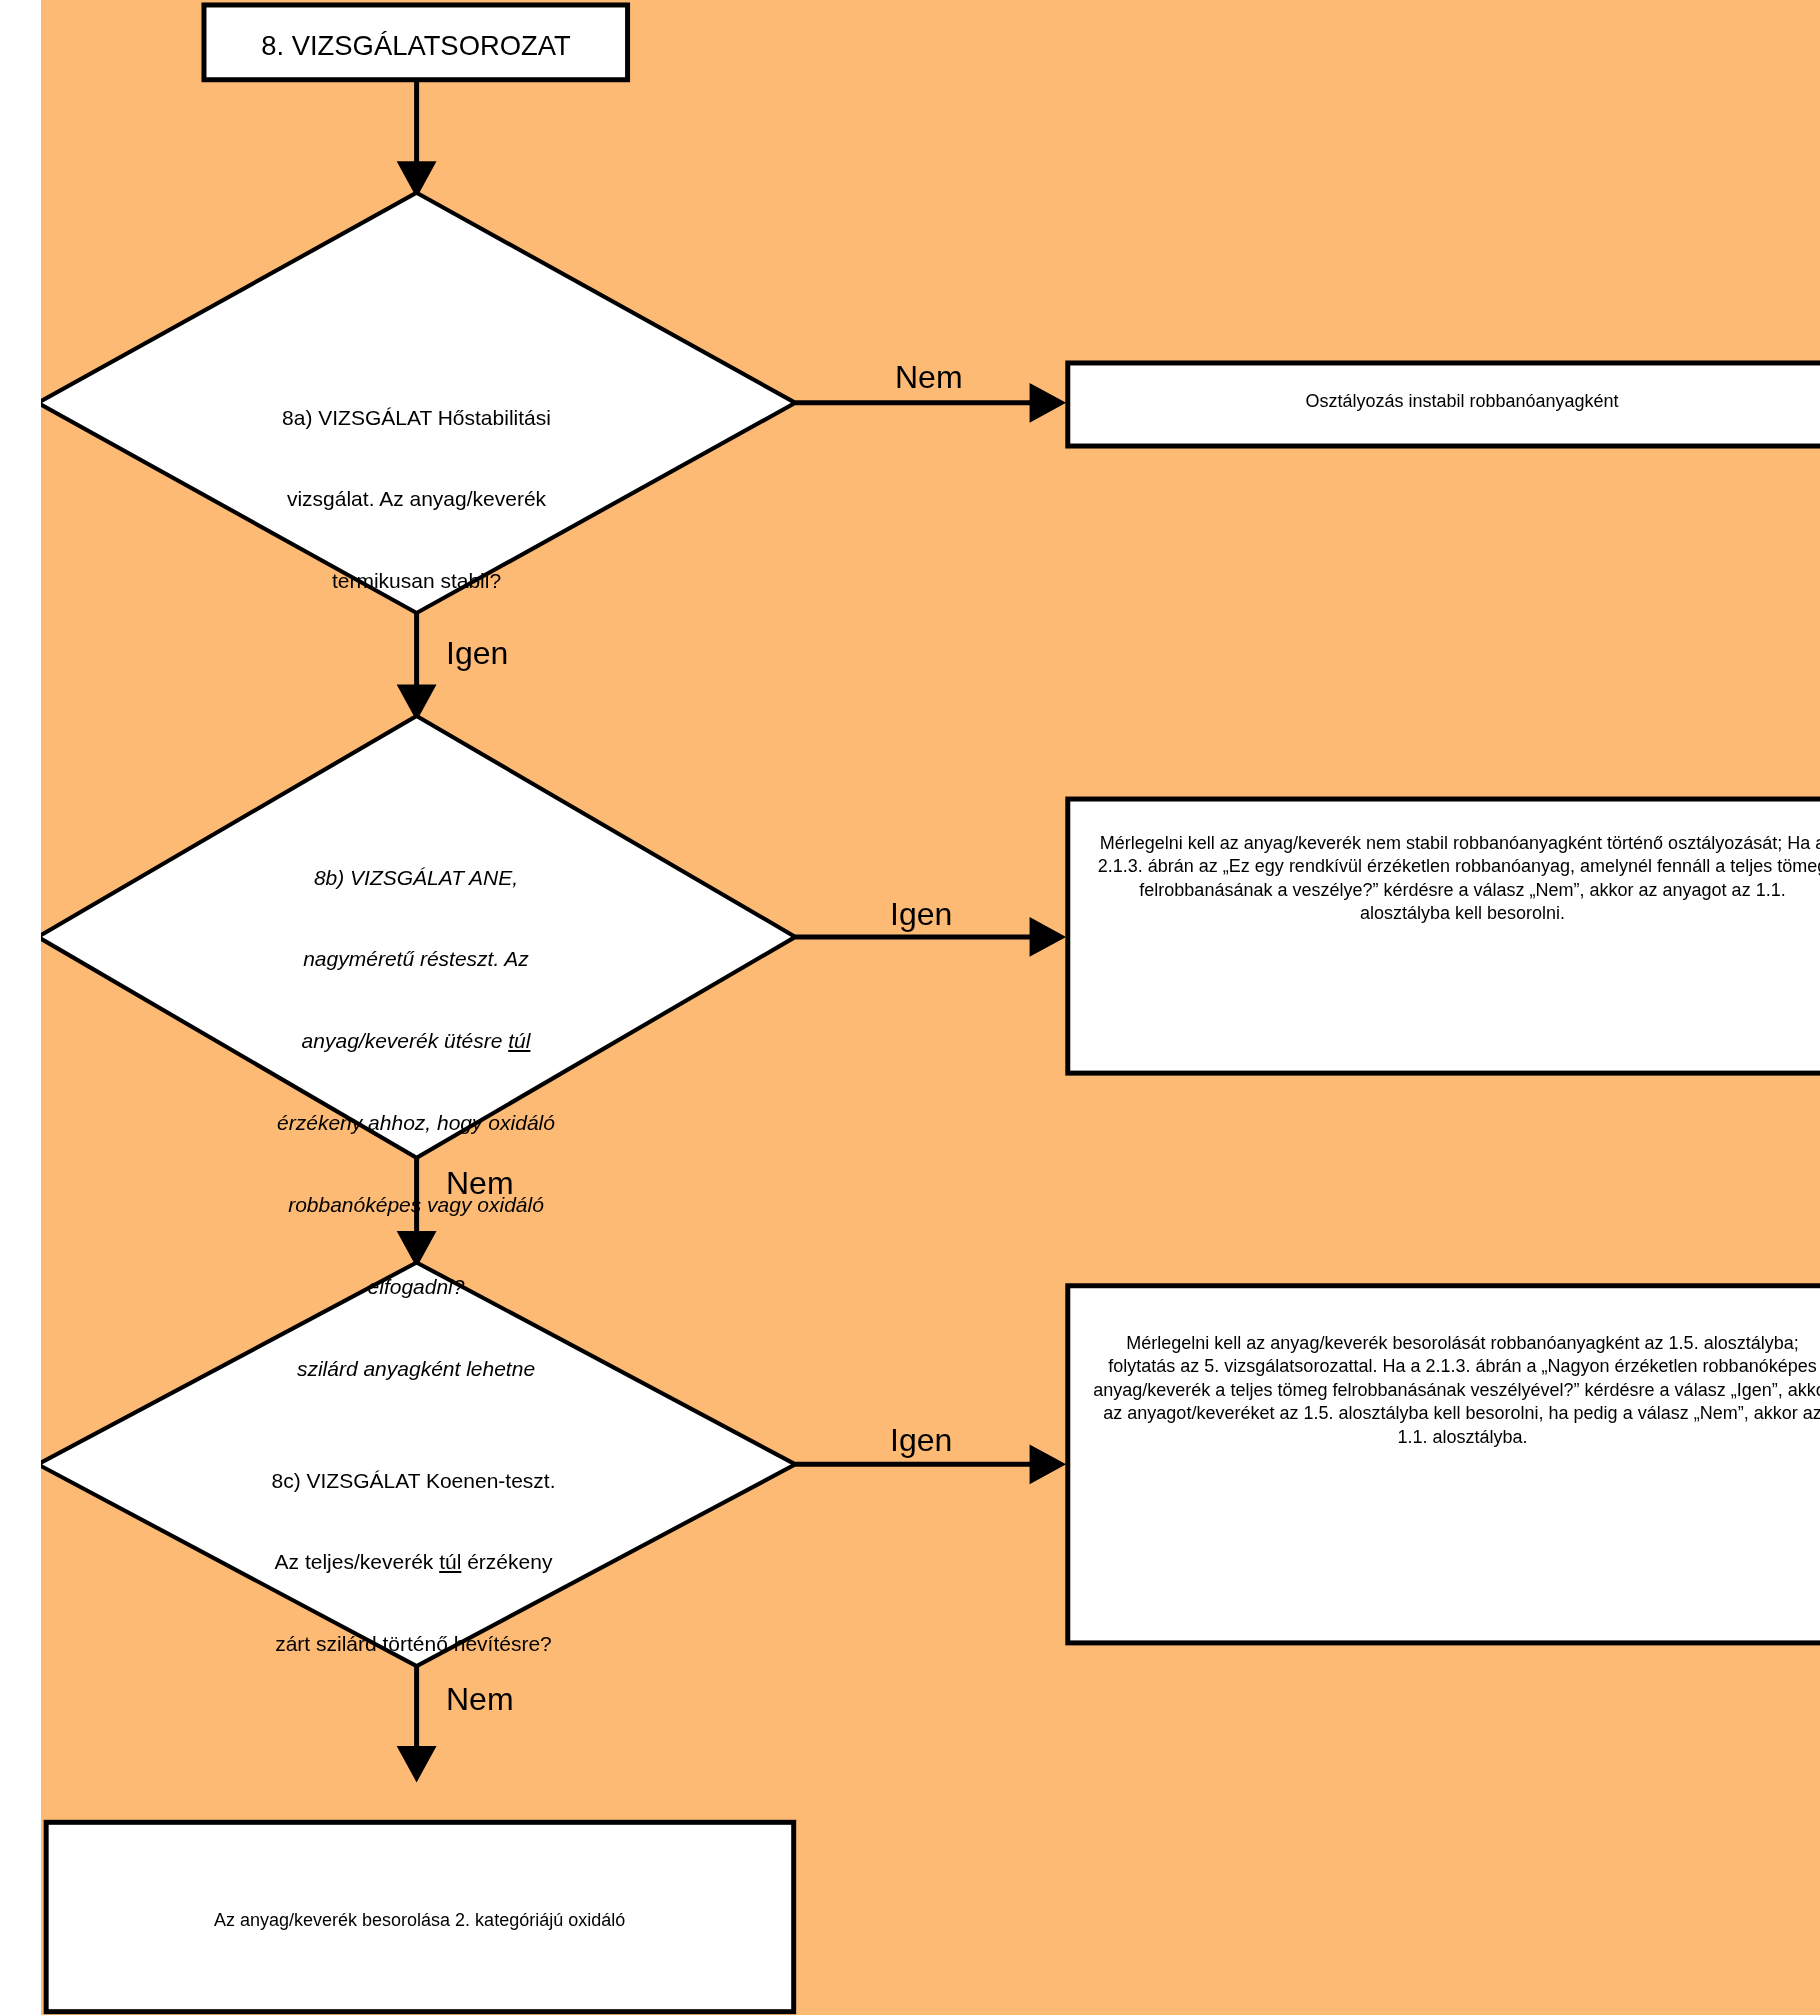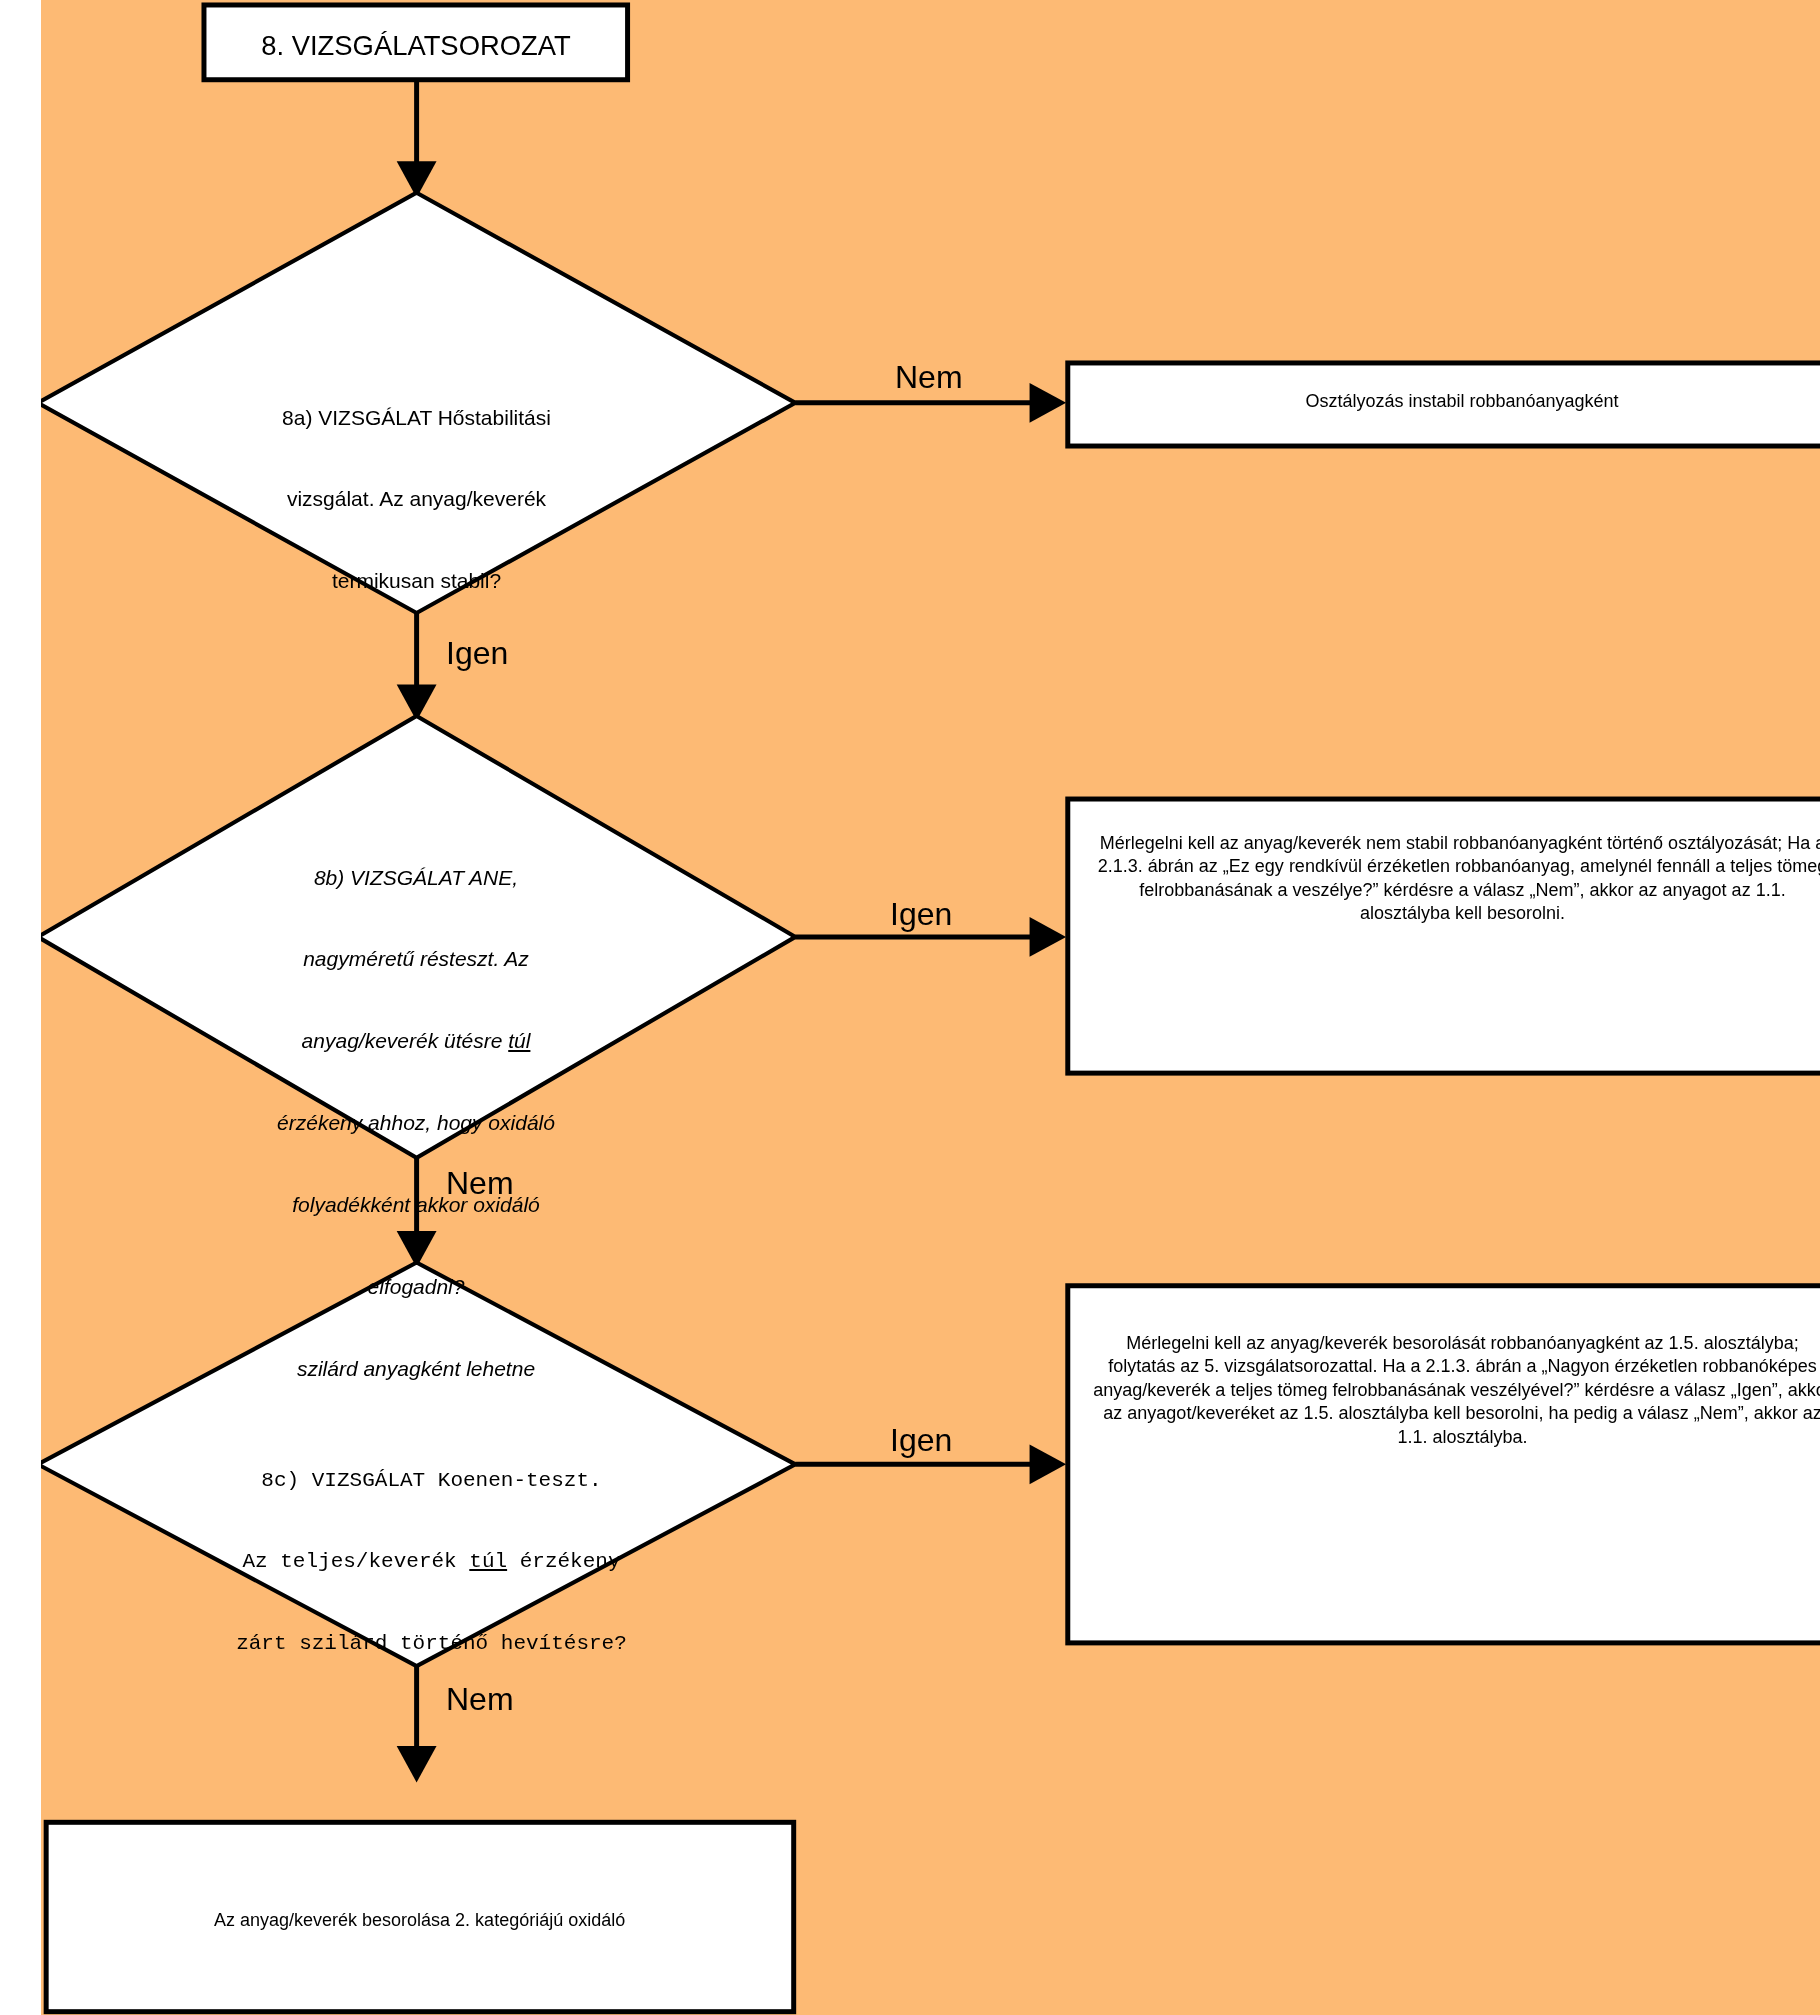--- a/index.html
+++ b/index.html
@@ -126,26 +126,26 @@
     <div>8a) VIZSGÁLAT Hőstabilitási</div>
     <div>vizsgálat. Az anyag/keverék</div>
     <div>termikusan stabil?</div>
   </div>
 
   <div class="node-text diamond-text" style="left:159px; top:809px; width:432px;font-style:italic;">
     <div>8b) VIZSGÁLAT ANE,</div>
     <div>nagyméretű résteszt. Az</div>
     <div><span>anyag/keverék ütésre </span><span class="underline-word">túl</span></div>
     <div>érzékeny ahhoz, hogy oxidáló</div>
-    <div>folyadékként akkor oxidáló</div>
+    <div>robbanóképes vagy oxidáló</div>
     <div>elfogadni?</div>
     <div>szilárd anyagként lehetne</div>
   </div>
 
-  <div class="node-text diamond-text" style="left:166px; top:1412px; width:449px;font-family:Liberation Mono, monospace;">
+  <div class="node-text diamond-text" style="left:148px; top:1412px; width:449px;">
     <div>8c) VIZSGÁLAT Koenen-teszt.</div>
     <div><span>Az teljes/keverék </span><span class="underline-word">túl</span><span> érzékeny</span></div>
     <div>zárt szilárd történő hevítésre?</div>
   </div>
 
   <div class="node-text box-text" style="left:1043px; top:390px; width:756px;">Osztályozás instabil robbanóanyagként</div>
 
   <div class="node-text box-text" style="left:1052px; top:832px; width:739px;">Mérlegelni kell az anyag/keverék nem stabil robbanóanyagként történő osztályozását; Ha a 2.1.3. ábrán az „Ez egy rendkívül érzéketlen robbanóanyag, amelynél fennáll a teljes tömeg felrobbanásának a veszélye?” kérdésre a válasz „Nem”, akkor az anyagot az 1.1. alosztályba kell besorolni.</div>
 
   <div class="node-text box-text" style="left:1052px; top:1332px; width:739px;">Mérlegelni kell az anyag/keverék besorolását robbanóanyagként az 1.5. alosztályba; folytatás az 5. vizsgálatsorozattal. Ha a 2.1.3. ábrán a „Nagyon érzéketlen robbanóképes anyag/keverék a teljes tömeg felrobbanásának veszélyével?” kérdésre a válasz „Igen”, akkor az anyagot/keveréket az 1.5. alosztályba kell besorolni, ha pedig a válasz „Nem”, akkor az 1.1. alosztályba.</div>

